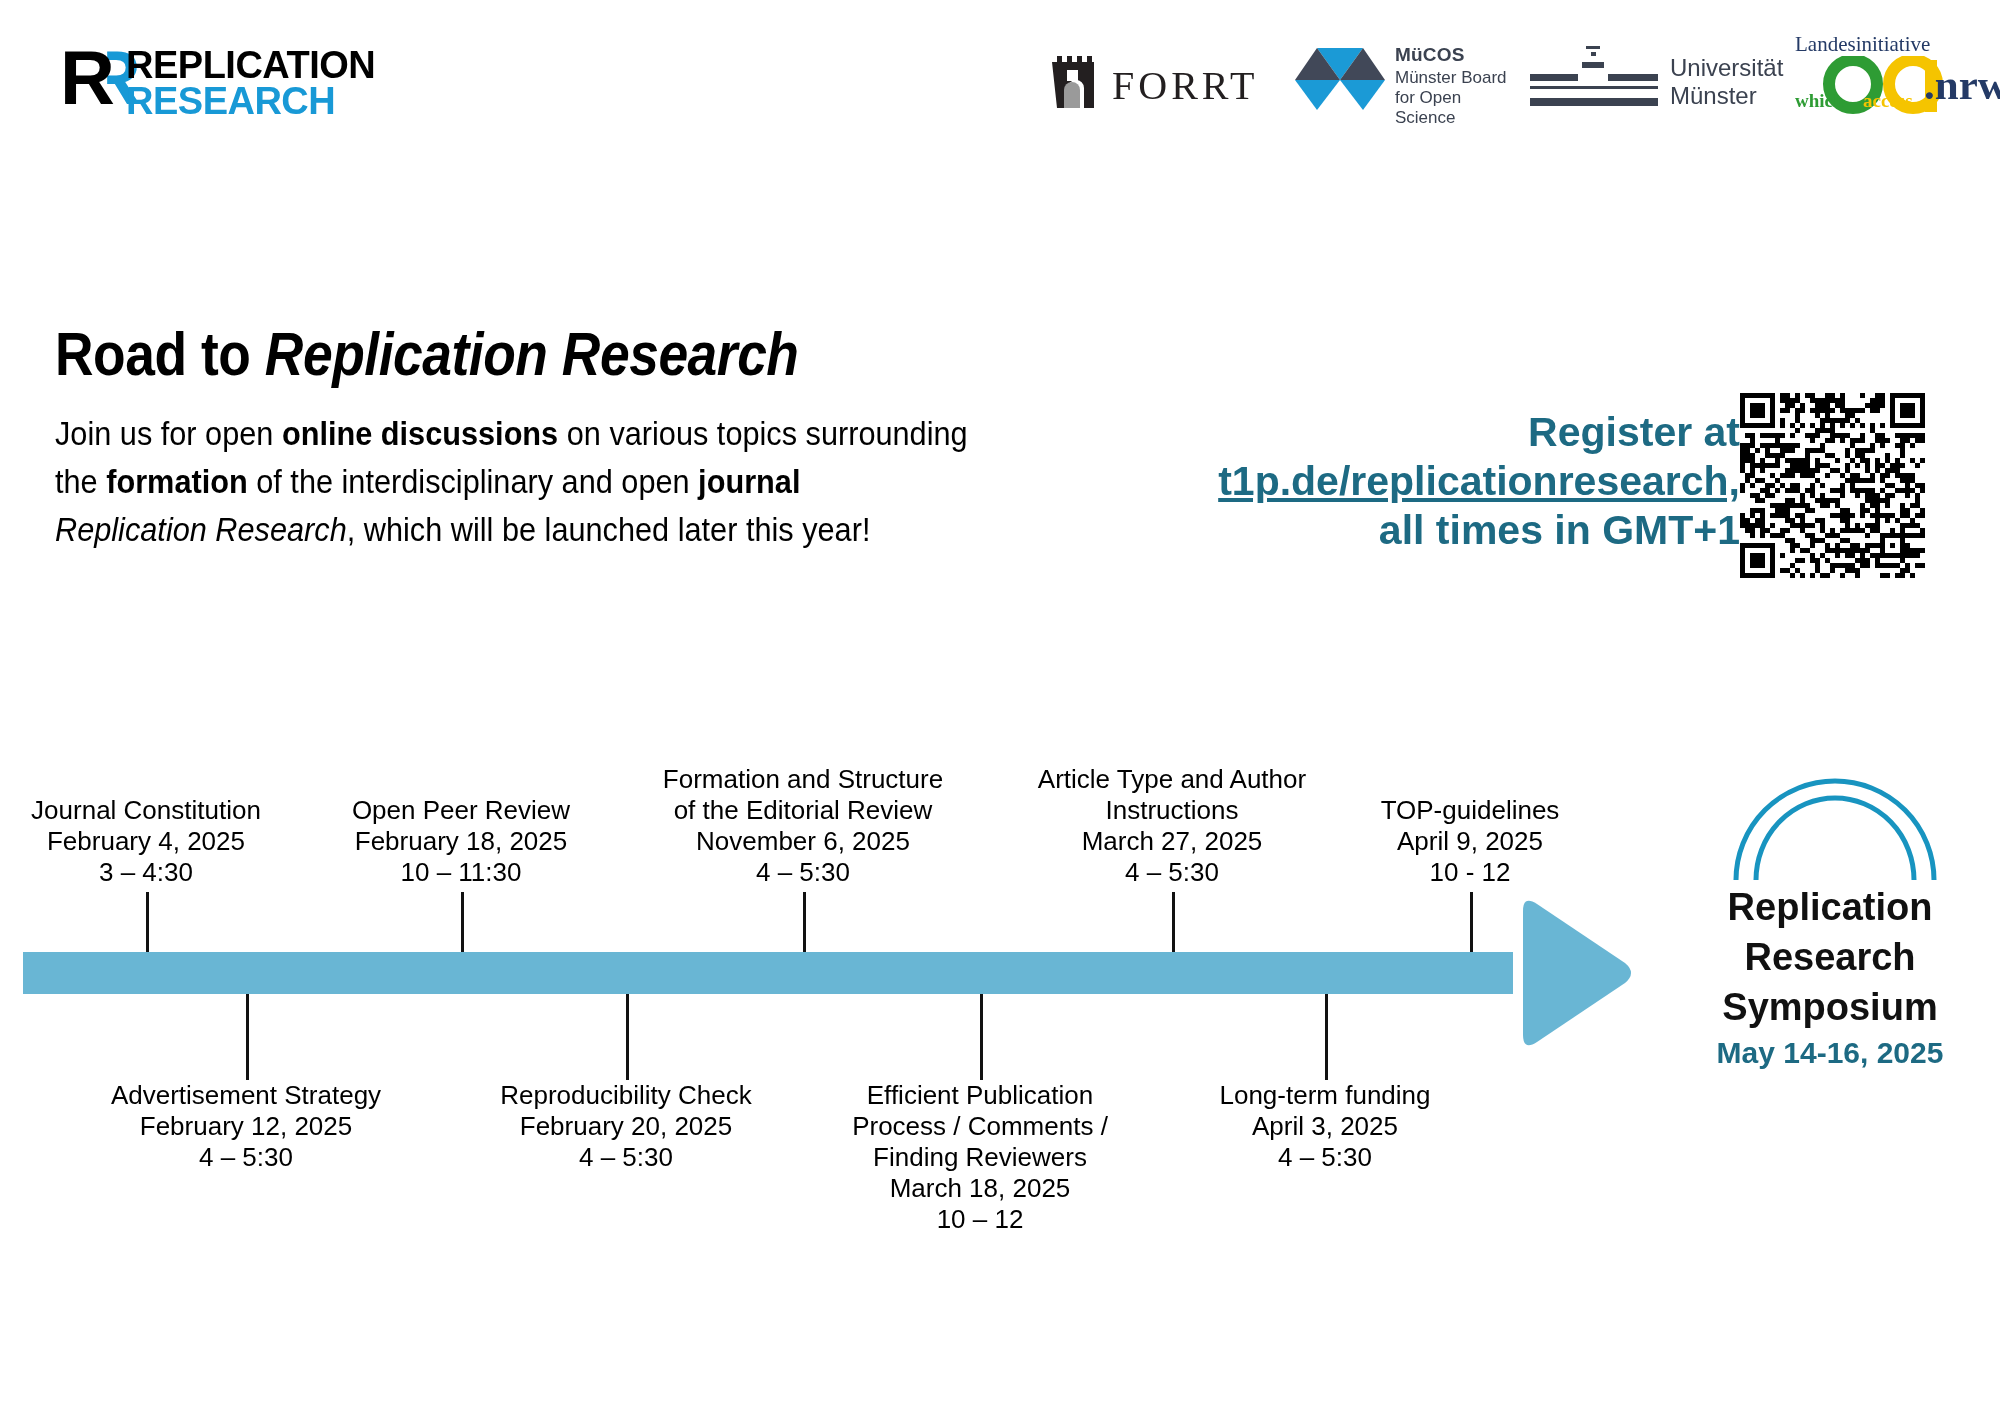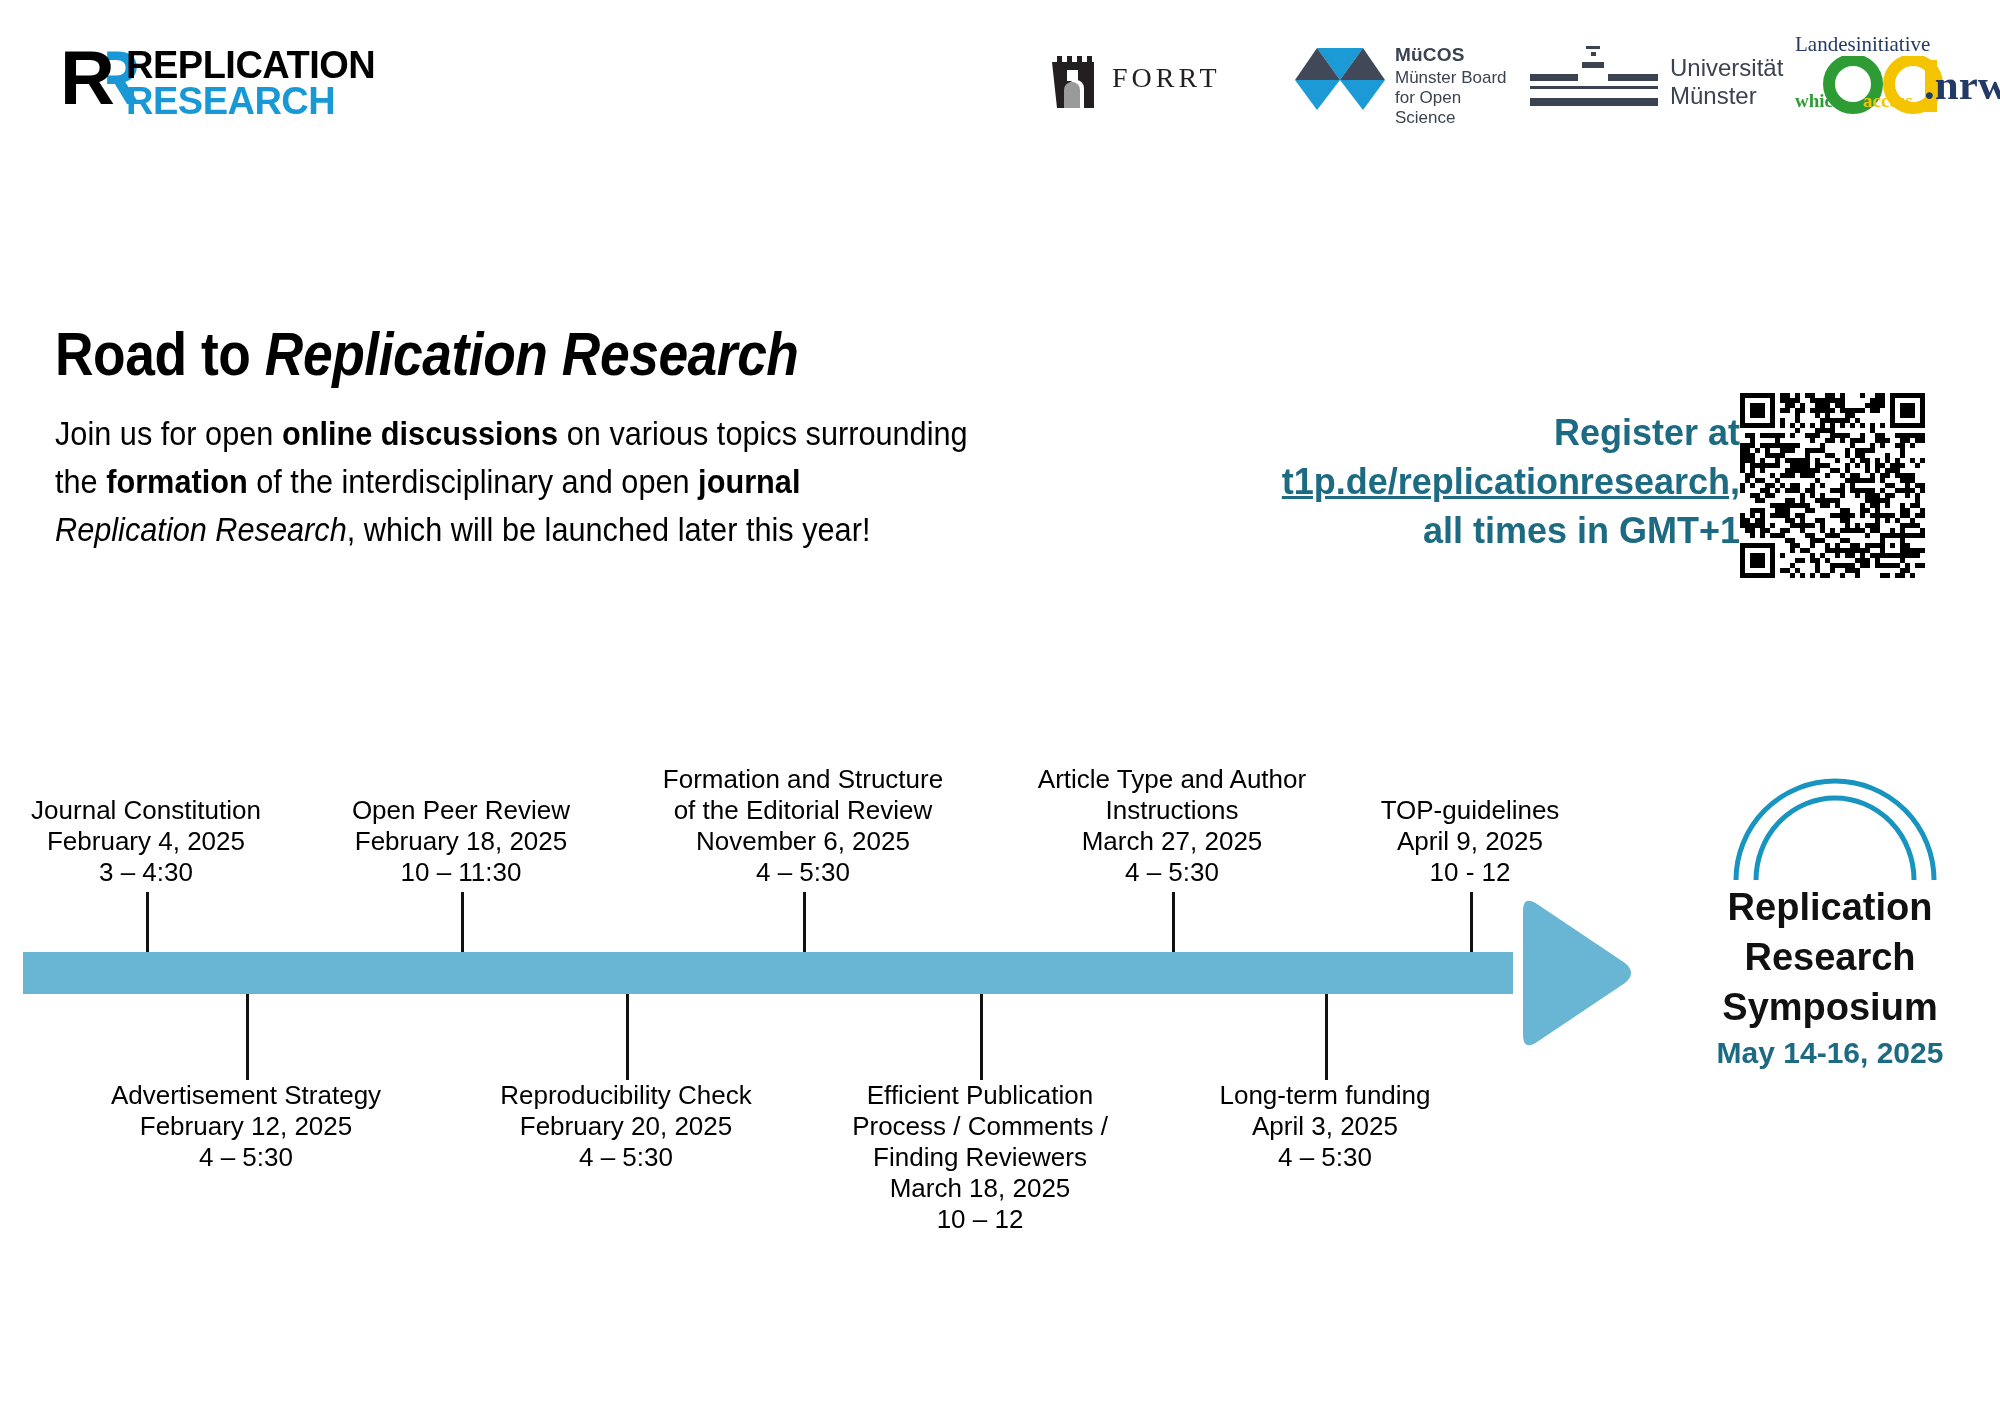--- a/index.html
+++ b/index.html
@@ -37,21 +37,21 @@
     position:absolute;left:66px;top:44px;
     font-weight:bold;font-size:38px;line-height:38px;
     letter-spacing:-0.5px;color:#1899D6;
   }
 
   #logo-forrt{left:1050px;top:40px;width:210px;height:70px;}
   .castle{position:absolute;left:0;top:12px;width:44px;height:56px;}
   .forrt-text{
     position:absolute;left:62px;top:22px;
     font-family:"Liberation Serif", serif;
-    font-size:28px;letter-spacing:4px;color:#231f20;
+    font-size:40px;letter-spacing:4px;color:#231f20;
   }
 
   #logo-mucos{left:1295px;top:38px;width:220px;height:80px;}
   .mucos-mark{position:absolute;left:0;top:6px;width:90px;height:66px;}
   .mucos-title{position:absolute;left:100px;top:6px;font-size:19px;font-weight:bold;color:#3b4250;letter-spacing:0.2px;}
   .mucos-sub{position:absolute;left:100px;top:30px;font-size:17px;color:#3b4250;line-height:20px;}
 
   #logo-uni-muenster{left:1530px;top:38px;width:240px;height:80px;}
   .um-mark{position:absolute;left:0;top:4px;width:128px;height:72px;}
   .um-text{position:absolute;left:140px;top:16px;font-size:24px;color:#3b4250;line-height:28px;font-weight:500;}
@@ -79,21 +79,21 @@
     transform:scaleX(0.93);transform-origin:left top;
   }
   #intro-paragraph b{font-weight:bold;}
   #intro-paragraph i{font-style:italic;}
 
   
   #register-block{
     left:1150px;top:408px;width:590px;
     text-align:right;
     color:#1D6A83;
-    font-size:36px;font-weight:bold;line-height:49px;
+    font-size:41px;font-weight:bold;line-height:49px;
   }
   #register-link{text-decoration:underline;color:#1D6A83;display:inline;}
 
   #qr-code{left:1740px;top:393px;width:185px;height:185px;}
 
   
   #timeline-bar{
     left:23px;top:952px;width:1490px;height:42px;
     background:#69B6D4;
   }

